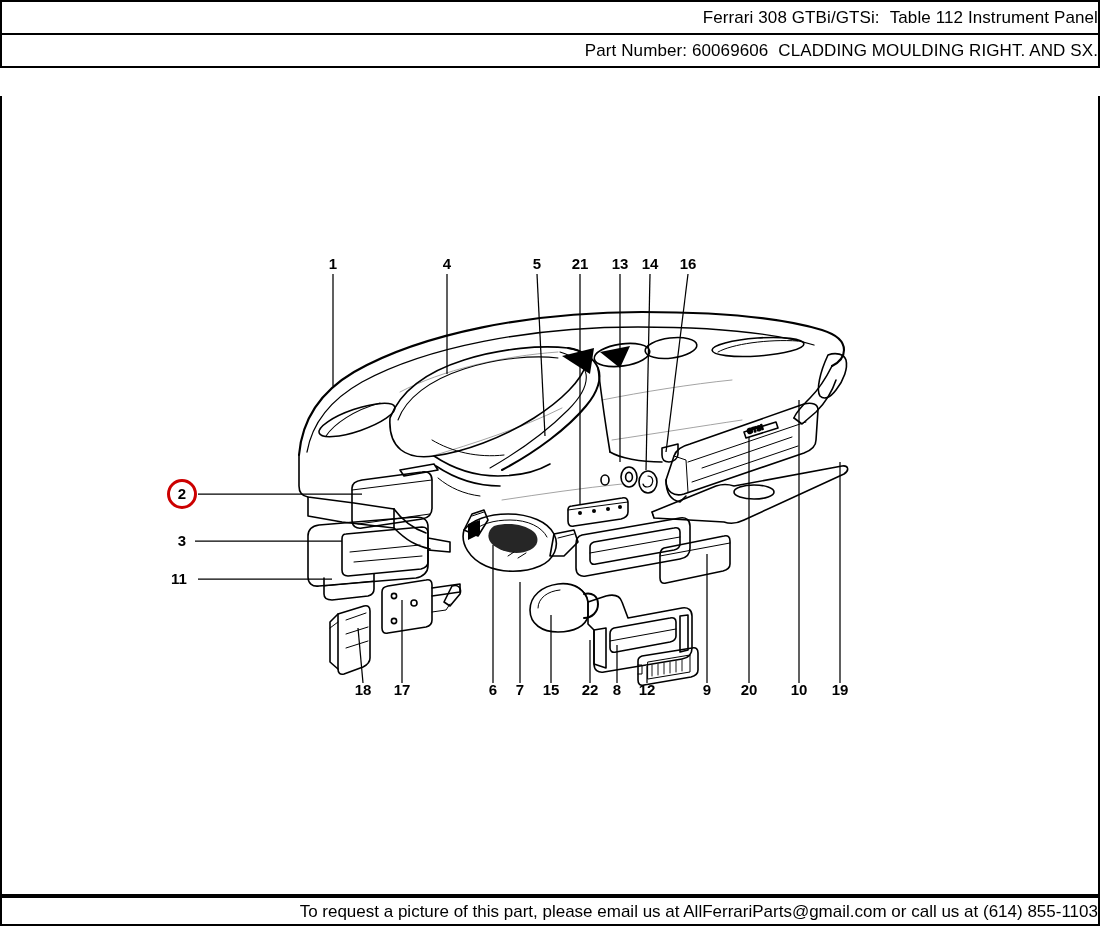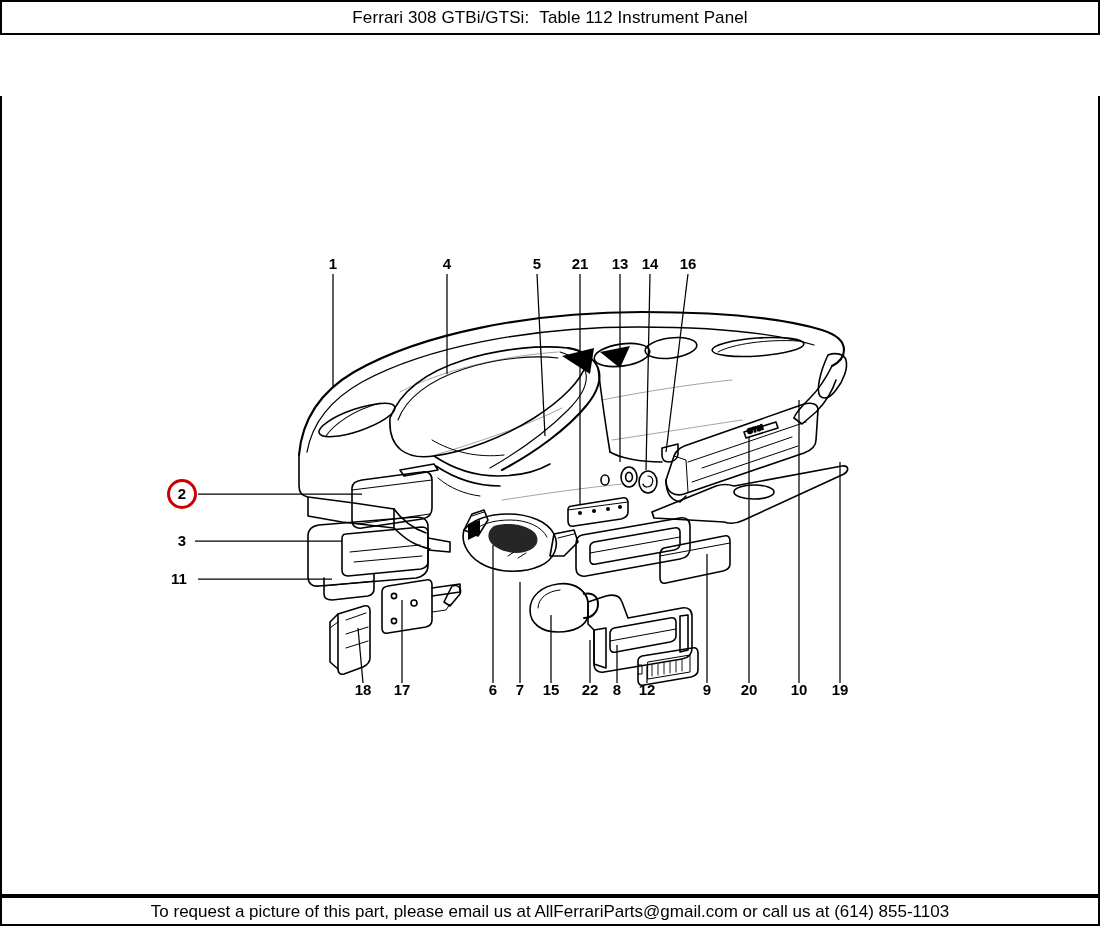--- a/index.html
+++ b/index.html
@@ -27,21 +27,21 @@
   
   .header-table {
     position: absolute;
     left: 0;
     top: 0;
     width: 1100px;
     border-collapse: collapse;
   }
   .header-row-cell {
     border: 2px solid #000000;
-    text-align: center;
+    text-align: right;
     vertical-align: middle;
     padding: 0;
     background: #ffffff;
   }
   .hdr-line {
     font-size: 17px;
     line-height: 31px;
     height: 31px;
     white-space: nowrap;
     letter-spacing: 0.1px;
@@ -74,21 +74,21 @@
   
   .footer-bar {
     position: absolute;
     left: 0;
     top: 896px;
     width: 1100px;
     height: 30px;
     border: 2px solid #000000;
     box-sizing: border-box;
     background: #ffffff;
-    text-align: center;
+    text-align: right;
   }
   .footer-text {
     font-size: 17px;
     line-height: 27px;
     white-space: nowrap;
   }
 
   
   .callout-num {
     font-family: "Liberation Sans", sans-serif;
@@ -107,20 +107,27 @@
 <body>
 
 <div class="page">
 
   <table class="header-table">
     <tbody>
         <tr>
       <td class="header-row-cell">
         <div class="hdr-line">
           <span>Ferrari 308 GTBi/GTSi:</span><span class="sep"></span><span>Table 112 Instrument Panel</span>
+        </div>
+      </td>
+    </tr>
+    <tr>
+      <td class="header-row-cell">
+        <div class="hdr-line">
+          <span>Part Number: 60069606</span><span class="sep"></span><span>CLADDING MOULDING RIGHT. AND SX.</span>
         </div>
       </td>
     </tr>
   </tbody>
     </table>
 
   <div class="diagram-frame">
     <svg class="diagram-svg" width="1096" height="798" viewBox="0 96 1096 798">
 
       <g fill="none" stroke="#000000" stroke-width="1.6" stroke-linejoin="round" stroke-linecap="round">

